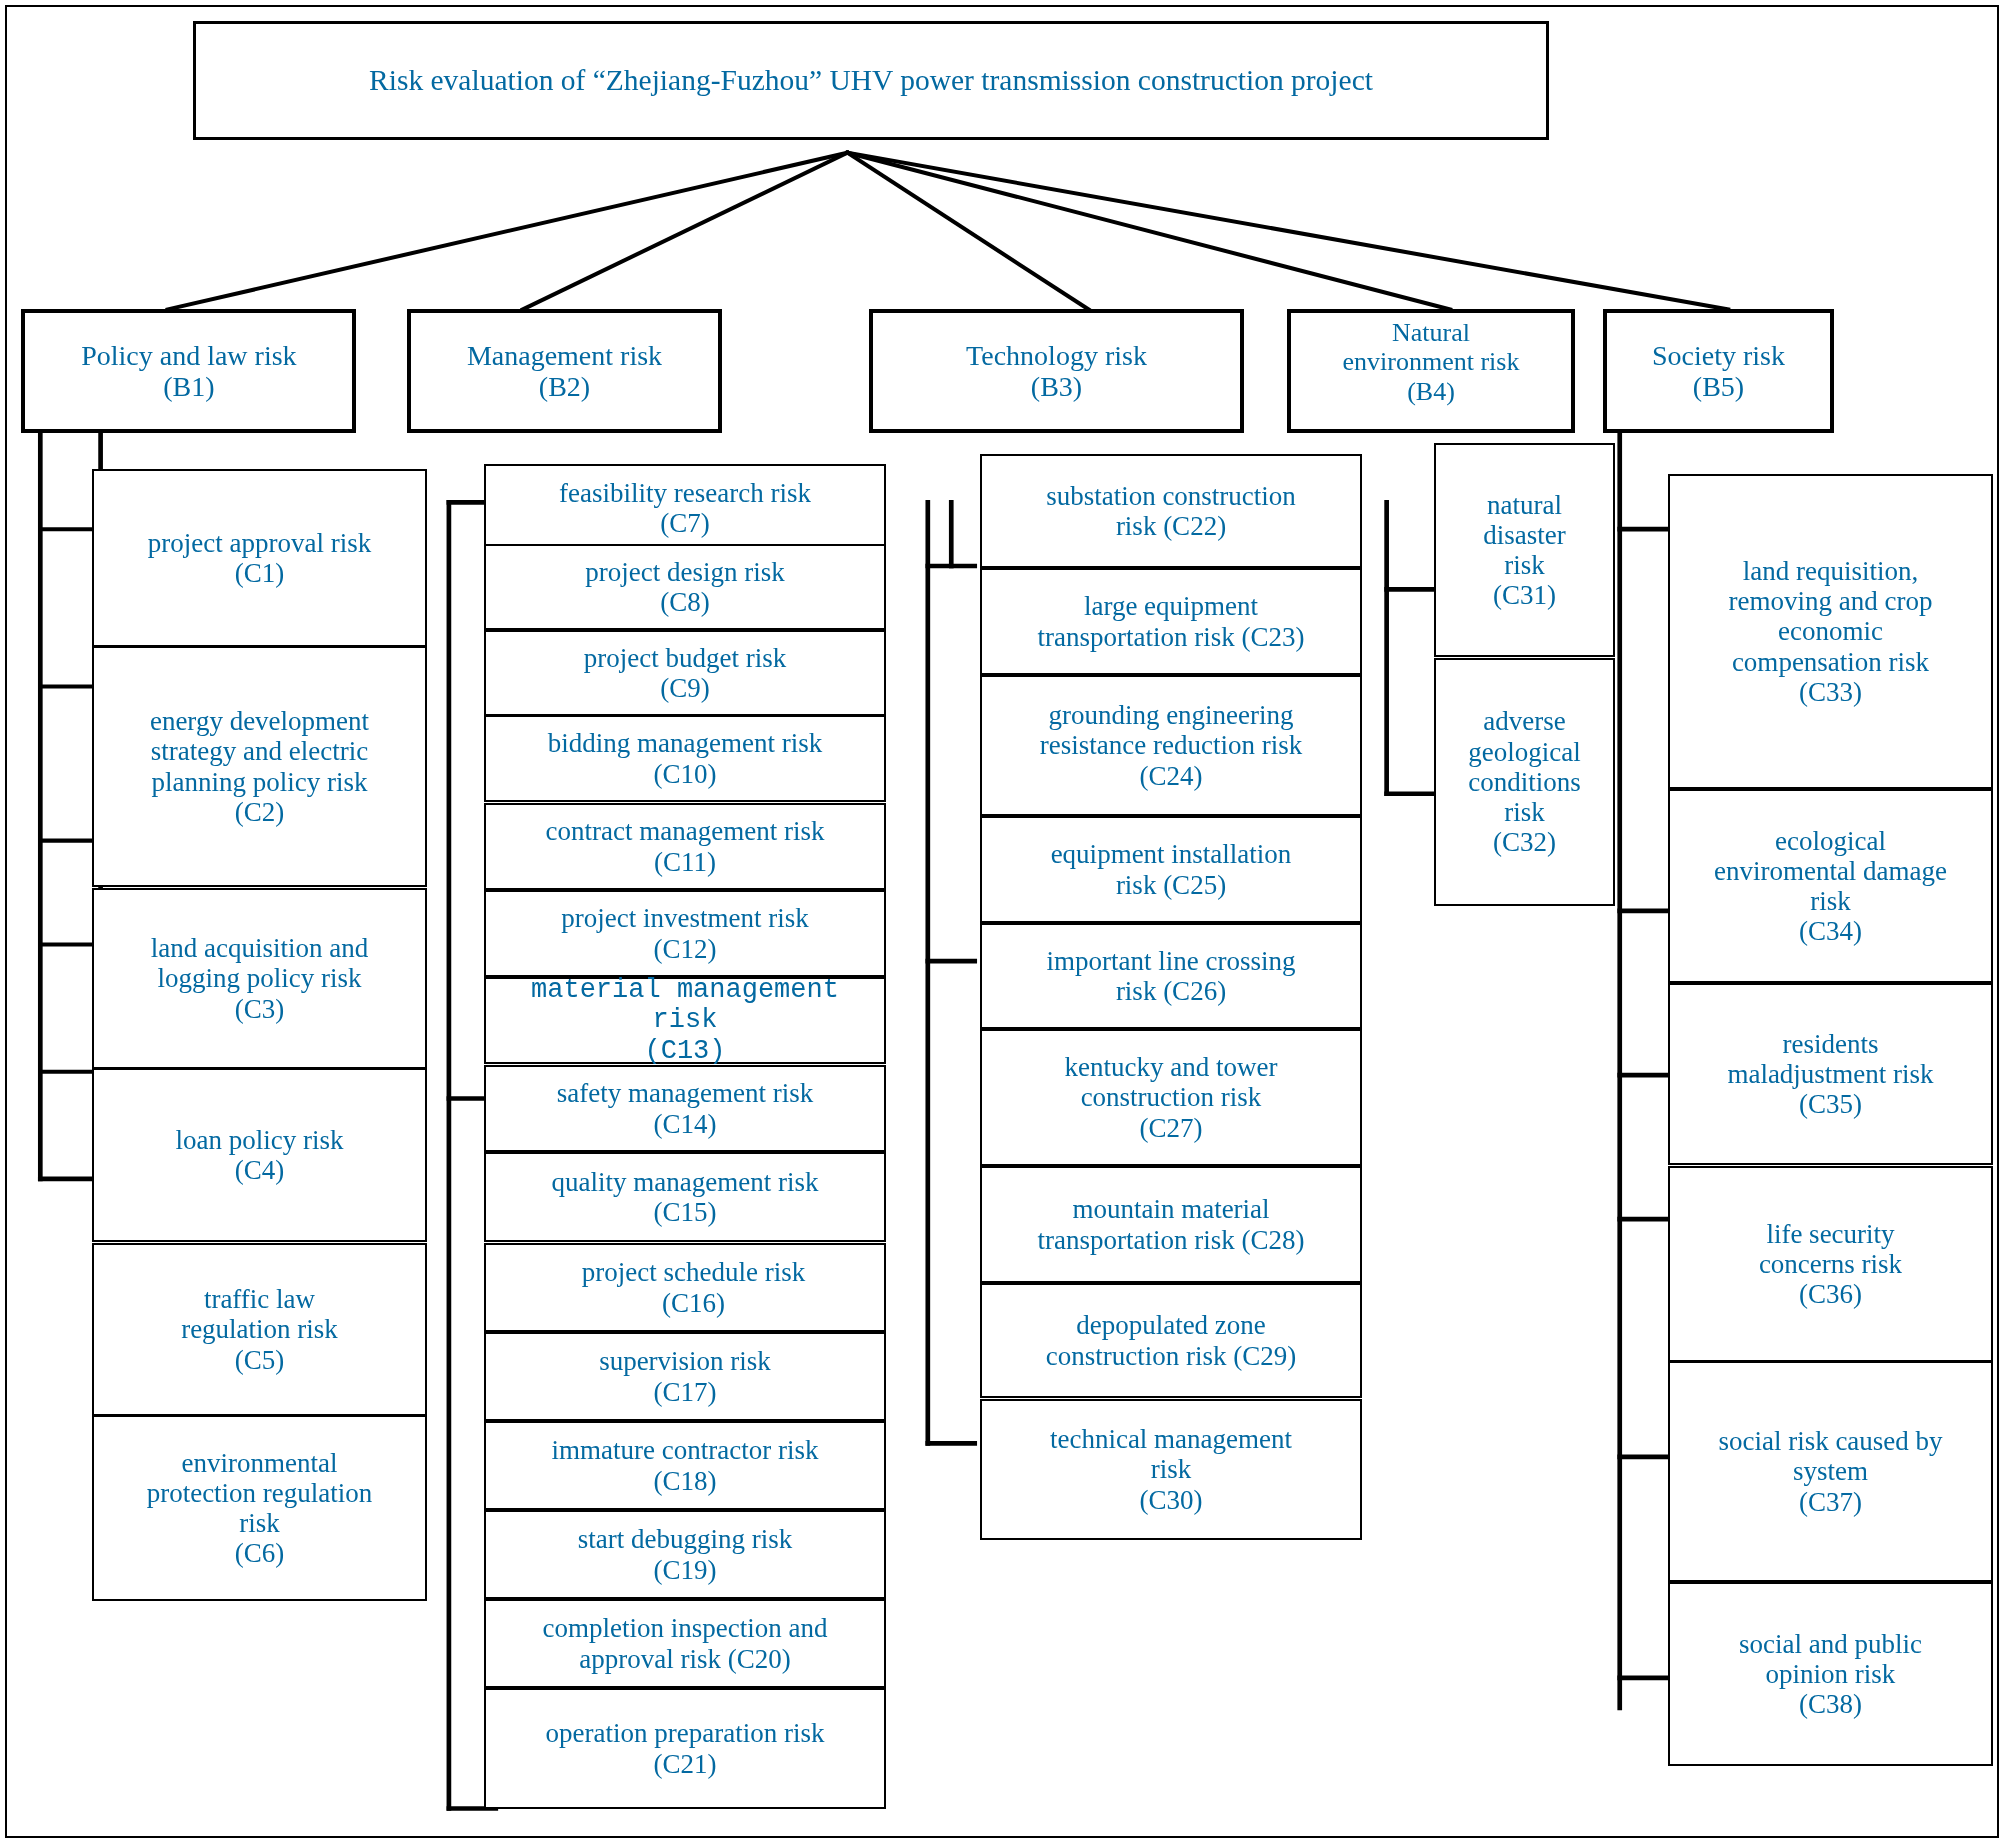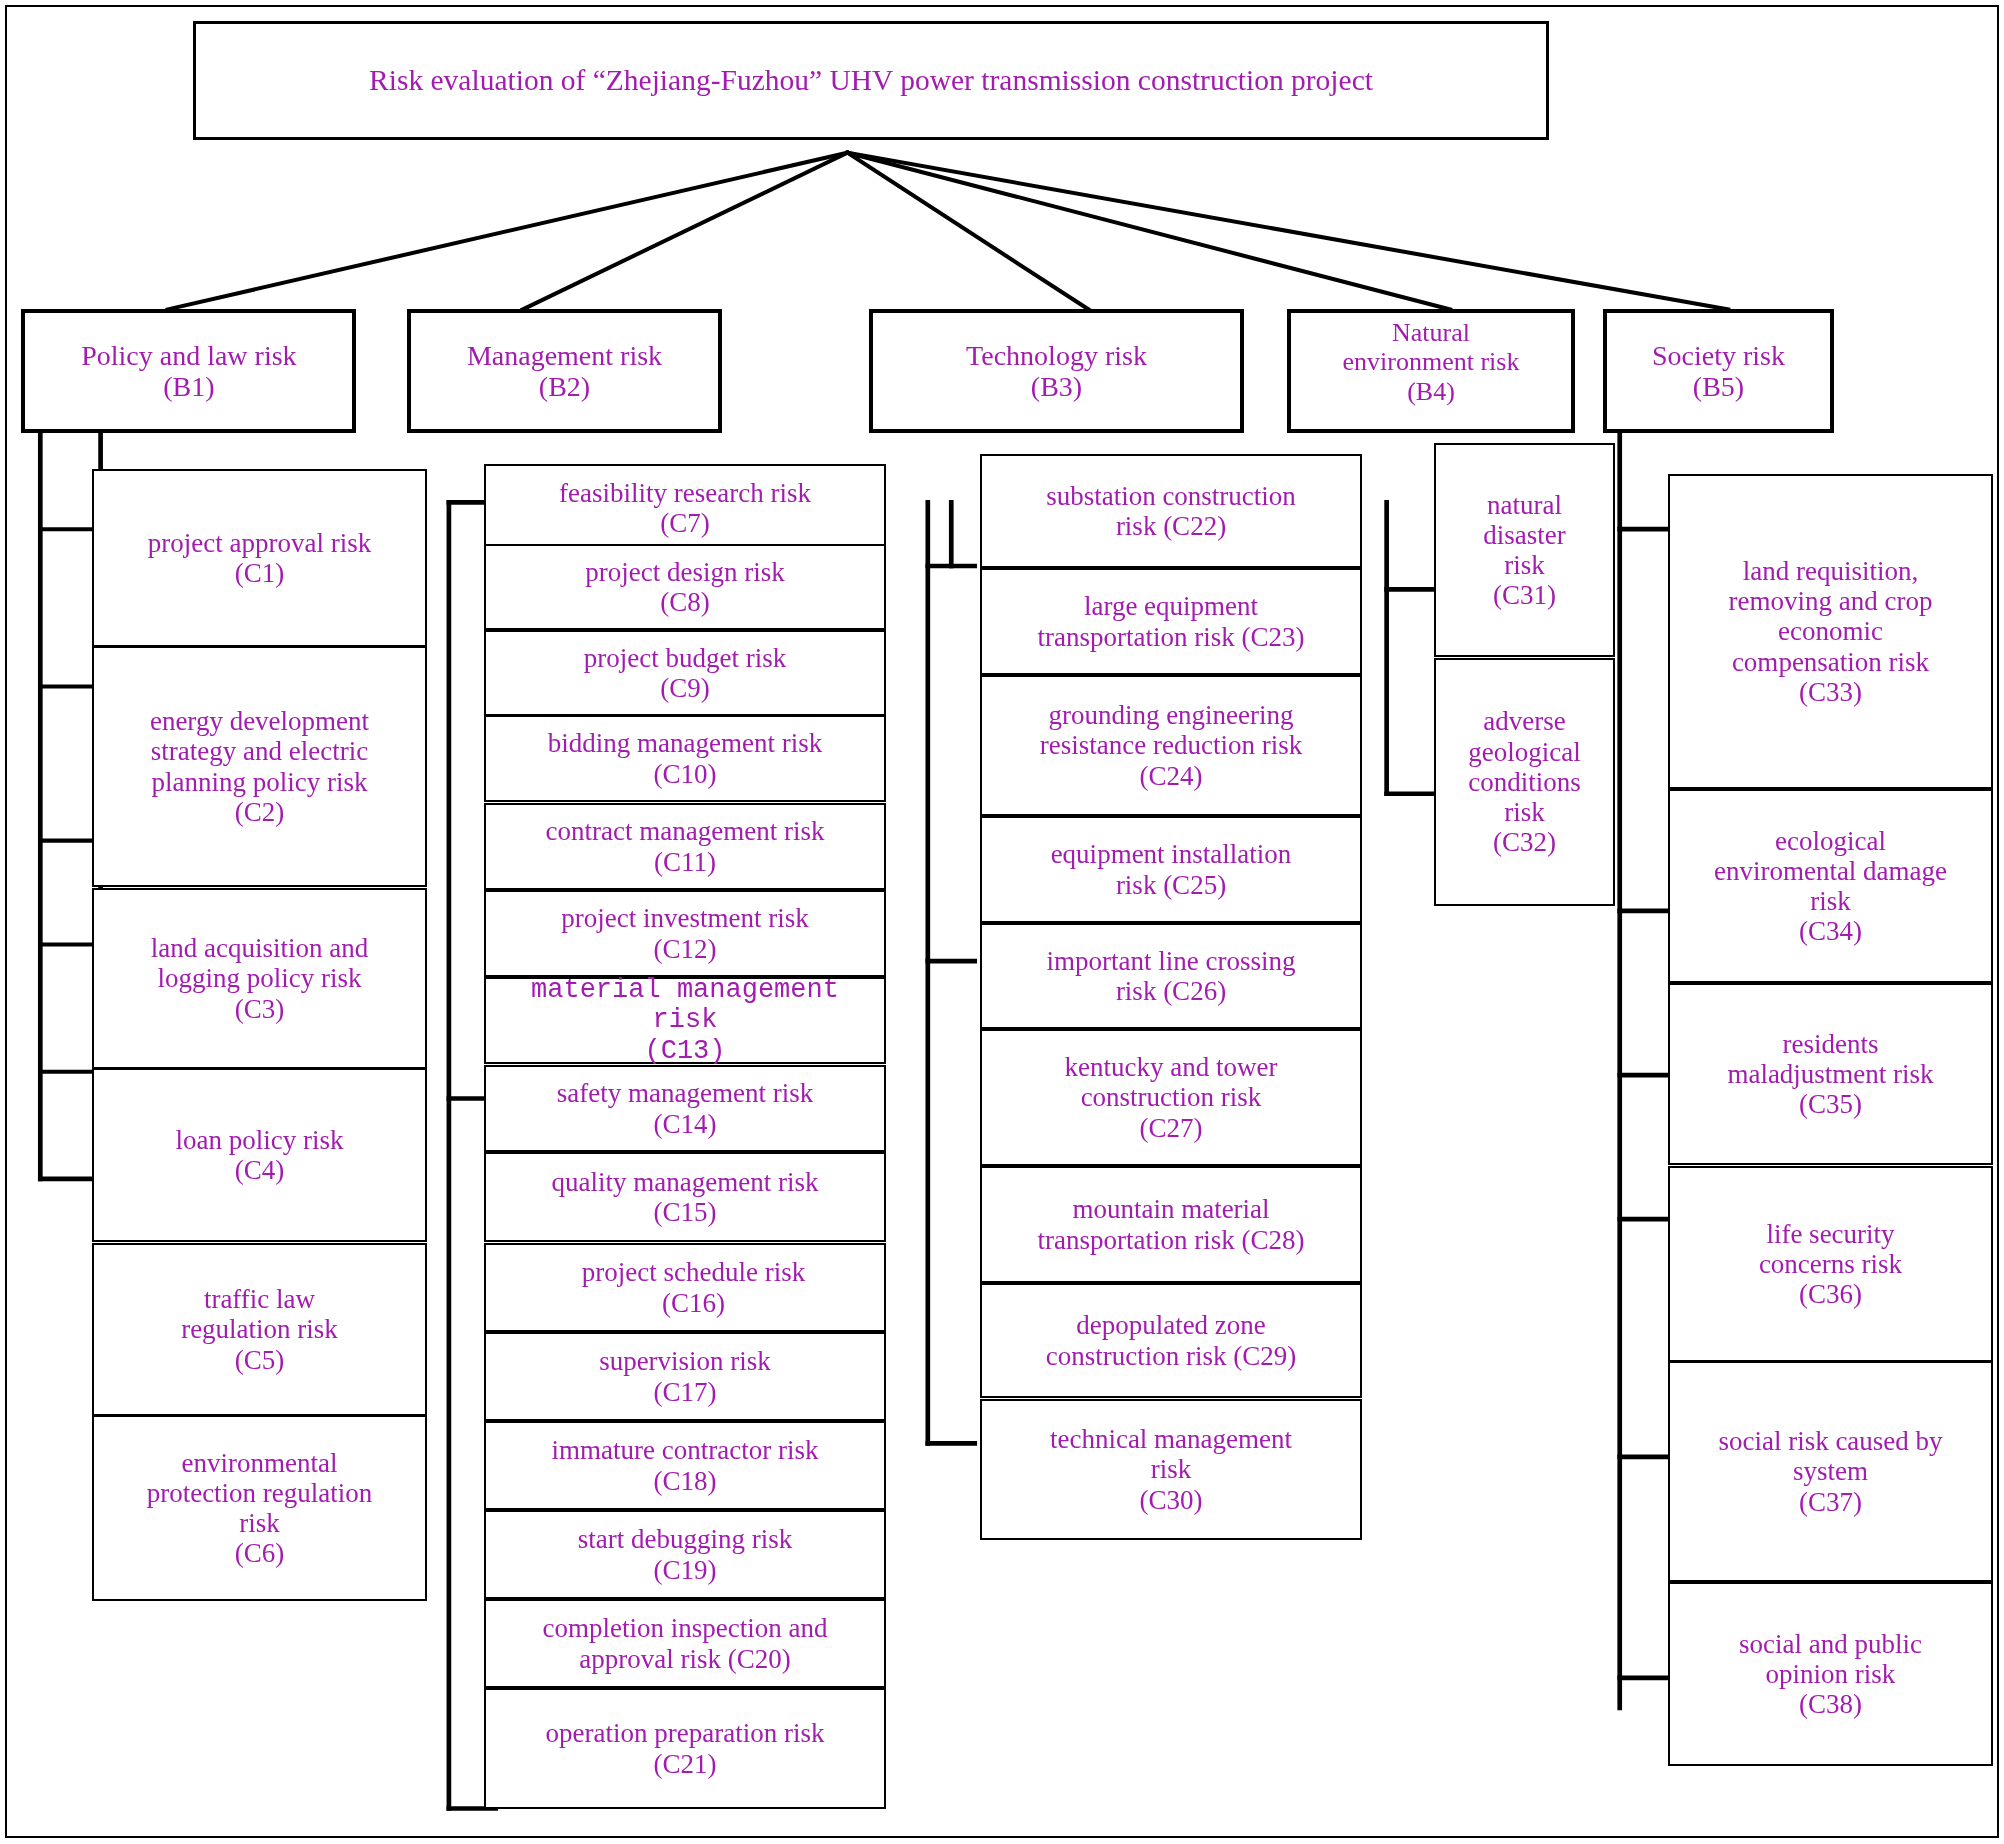--- a/index.html
+++ b/index.html
@@ -1,21 +1,21 @@
 <!DOCTYPE html>
 <html style="font-size:10.7px"><head>
 <meta charset="utf-8">
 <style>
   html,body{margin:0;padding:0;background:#ffffff;}
   body{font-family:"Liberation Serif","DejaVu Serif",serif;}
   #root{position:relative;width:2005px;height:1844px;background:#fff;overflow:hidden;}
   svg.lines{position:absolute;left:0;top:0;width:2005px;height:1844px;pointer-events:none;}
   .box{position:absolute;box-sizing:border-box;background:#fff;
        display:flex;align-items:center;justify-content:center;text-align:center;
-       line-height:1.12;color:#a21caf;}
+       line-height:1.12;color:#0369a1;}
   .lvl-a{border:3.3px solid #000;font-size:29.5px;}
   .lvl-b{border:4.7px solid #000;font-size:28px;}
   .lvl-c{border:2px solid #000;font-size:27px;}
   .inner{padding:0 6.7px;width:100%;white-space:pre-line;}
   .frame{position:absolute;left:5.4px;top:5.4px;width:1994px;height:1833px;
          border:2.7px solid #000;box-sizing:border-box;background:transparent;}
 </style>
 </head>
 <body>
 

